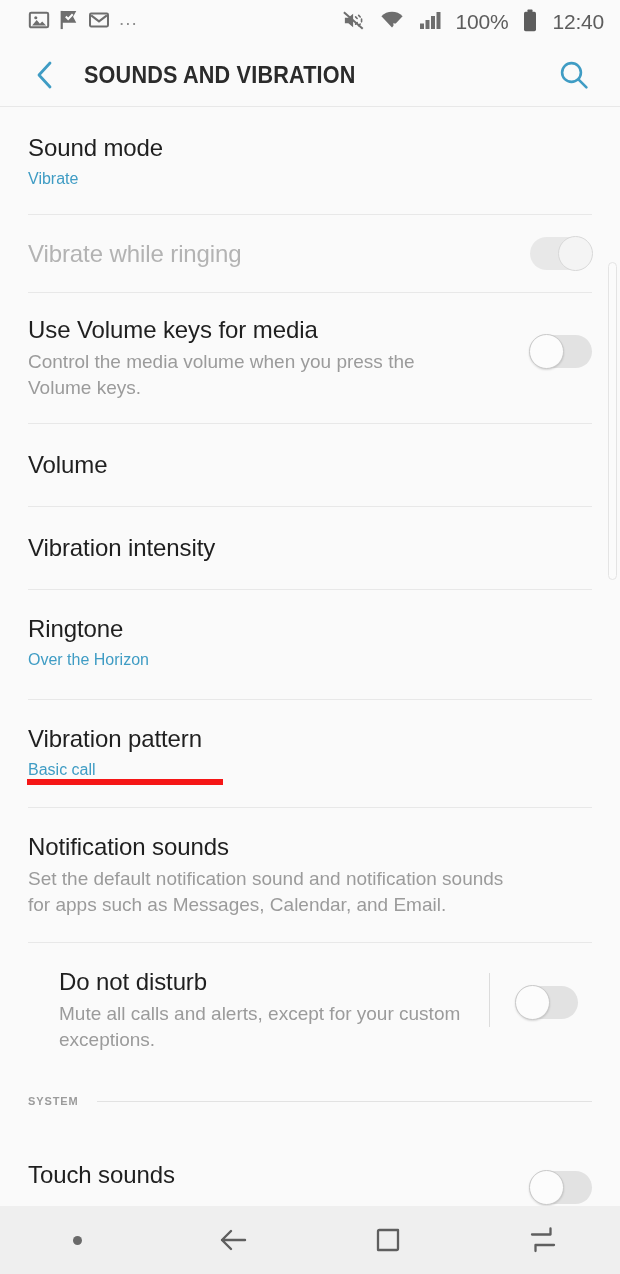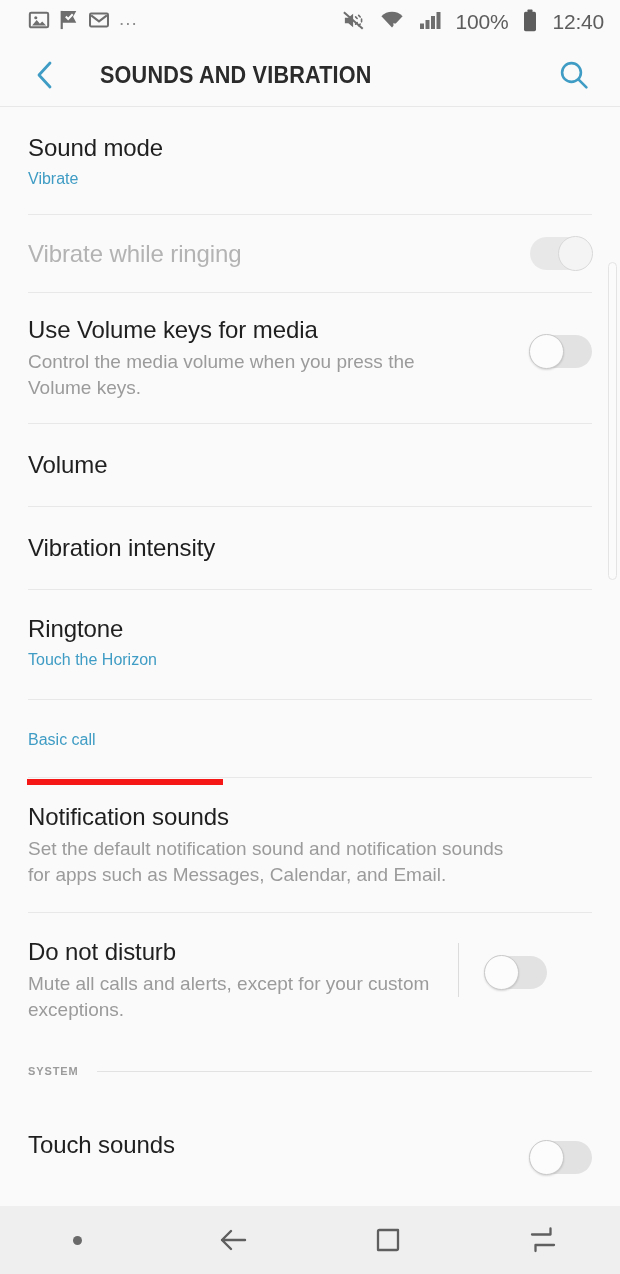--- a/index.html
+++ b/index.html
@@ -63,21 +63,20 @@
 
   
   #app-bar {
     height: 63px;
     flex: 0 0 63px;
     display: flex;
     align-items: center;
     padding: 0 26px 0 28px;
     background: #fafafa;
     border-bottom: 1px solid #e8e8e8;
-    gap: 16px;
   }
   #back-button {
     width: 34px;
     height: 34px;
     display: flex;
     align-items: center;
     justify-content: center;
     cursor: pointer;
   }
   #page-title {
@@ -370,41 +369,42 @@
     <div class="row" style="padding-top:26px; padding-bottom:26px;">
       <div class="row-text">
         <div class="row-title">Vibration intensity</div>
       </div>
     </div>
     <div class="divider"></div>
 
     <div class="row" style="padding-top:24px; padding-bottom:26px;">
       <div class="row-text">
         <div class="row-title">Ringtone</div>
-        <div class="row-sub-accent">Touch the Horizon</div>
+        <div class="row-sub-accent">Over the Horizon</div>
       </div>
     </div>
     <div class="divider"></div>
 
     <div class="row" style="padding-top:24px; padding-bottom:24px;">
       <div class="row-text">
+        <div class="row-title">Vibration pattern</div>
         <div class="row-sub-accent">Basic call</div>
       </div>
     </div>
     <div class="divider"></div>
 
     <div class="row" style="padding-top:24px; padding-bottom:24px;">
       <div class="row-text" style="max-width:500px;">
         <div class="row-title">Notification sounds</div>
         <div class="row-sub">Set the default notification sound and notification sounds for apps such as Messages, Calendar, and Email.</div>
       </div>
     </div>
     <div class="divider"></div>
 
-    <div class="row" style="padding-top:24px; padding-bottom:22px;">
+    <div class="row" style="padding-top:24px; padding-bottom:22px;margin-left:31px;">
       <div class="row-text" style="max-width:430px;">
         <div class="row-title">Do not disturb</div>
         <div class="row-sub">Mute all calls and alerts, except for your custom exceptions.</div>
       </div>
       <div class="toggle-wrap" style="padding-left:0; align-self:stretch; max-height:66px;">
         <div class="toggle-sep"></div>
         <div class="toggle off" style="margin-top:4px;">
           <div class="knob"></div>
         </div>
       </div>

